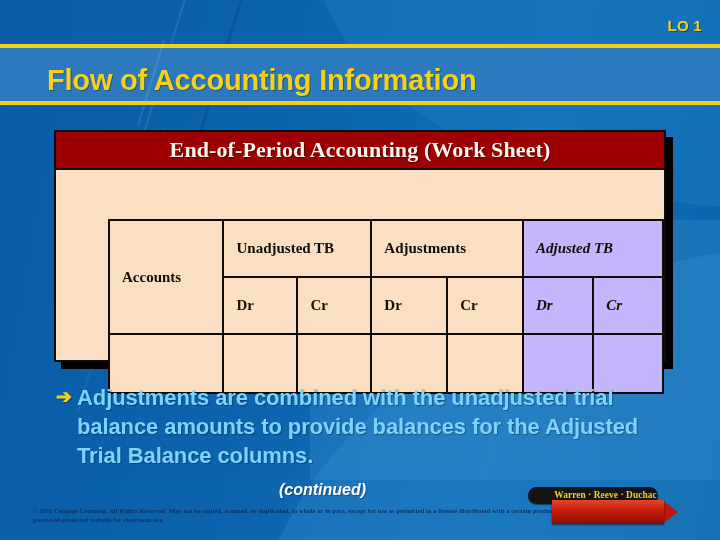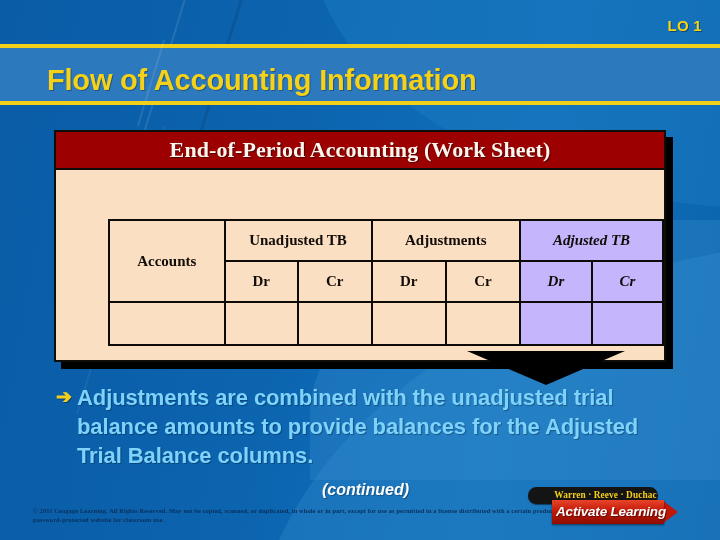--- a/index.html
+++ b/index.html
@@ -151,24 +151,23 @@
     left: 52px; top: 87px;
     border-collapse: collapse;
     font-family: "Liberation Serif", serif;
     font-weight: bold;
     font-size: 15px;
     color: #120d08;
     table-layout: fixed;
   }
   .ws-table td {
     border: 2px solid #0d0a07;
-    text-align: center;
     vertical-align: middle;
     background: #fbdfc3;
-    padding: 4px;
+    padding: 12px;
   }
   .ws-table td.hl { background: #c4b5fd; font-style: italic; }
   .c-accounts { width: 118px; }
   .c-amt      { width: 72px; }
   .r-group    { height: 31px; }
   .r-drcr     { height: 31px; }
   .r-blank    { height: 33px; }
 
   
   .flow-arrow {
@@ -205,21 +204,21 @@
     font-weight: bold;
     line-height: 29px;
     letter-spacing: -.1px;
     text-shadow: 1px 1px 1px rgba(0,0,0,.30);
   }
 
   
   .continued {
     position: absolute;
     left: 0; top: 481px;
-    width: 409px;
+    width: 366px;
     text-align: right;
     color: #ffffff;
     font-size: 16px;
     font-weight: bold;
     font-style: italic;
     text-shadow: 1px 1px 1px rgba(0,0,0,.3);
   }
 
   
   .copyright {
@@ -355,16 +354,15 @@
 
   <div class="continued">(continued)</div>
 
   <div class="copyright">© 2011 Cengage Learning. All Rights Reserved. May not be copied, scanned, or duplicated, in whole or in part, except for use as permitted in a license distributed with a certain product or service or otherwise on a password-protected website for classroom use.</div>
 
   <div class="logo">
     <div class="logo-bar"></div>
     <div class="logo-bar-text">Warren · Reeve · Duchac</div>
     <div class="logo-arrow-head"></div>
     <div class="logo-arrow"></div>
-    <div class="logo-arrow-text">Activate Learning</div>
   </div>
 
 </div>
 
 </body></html>

